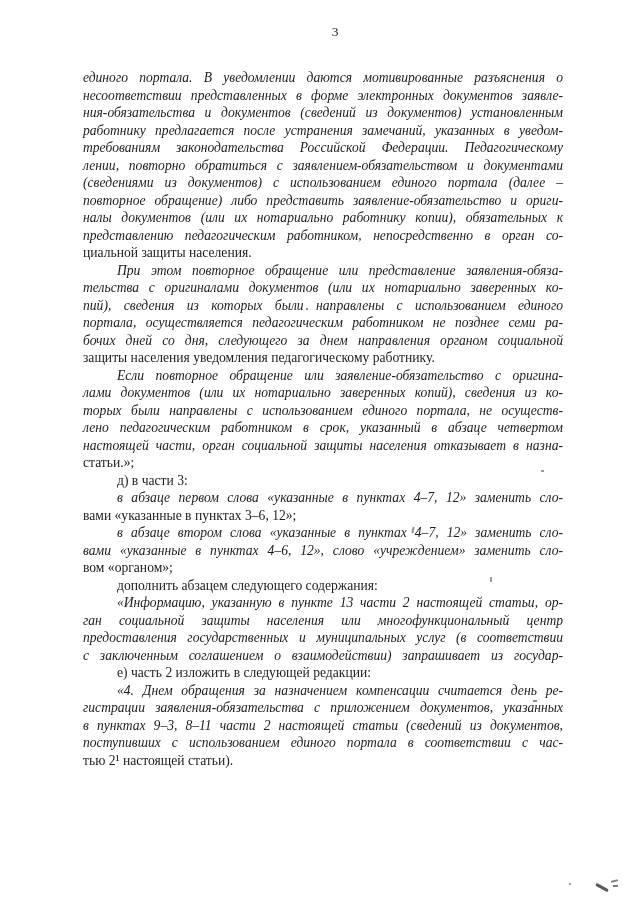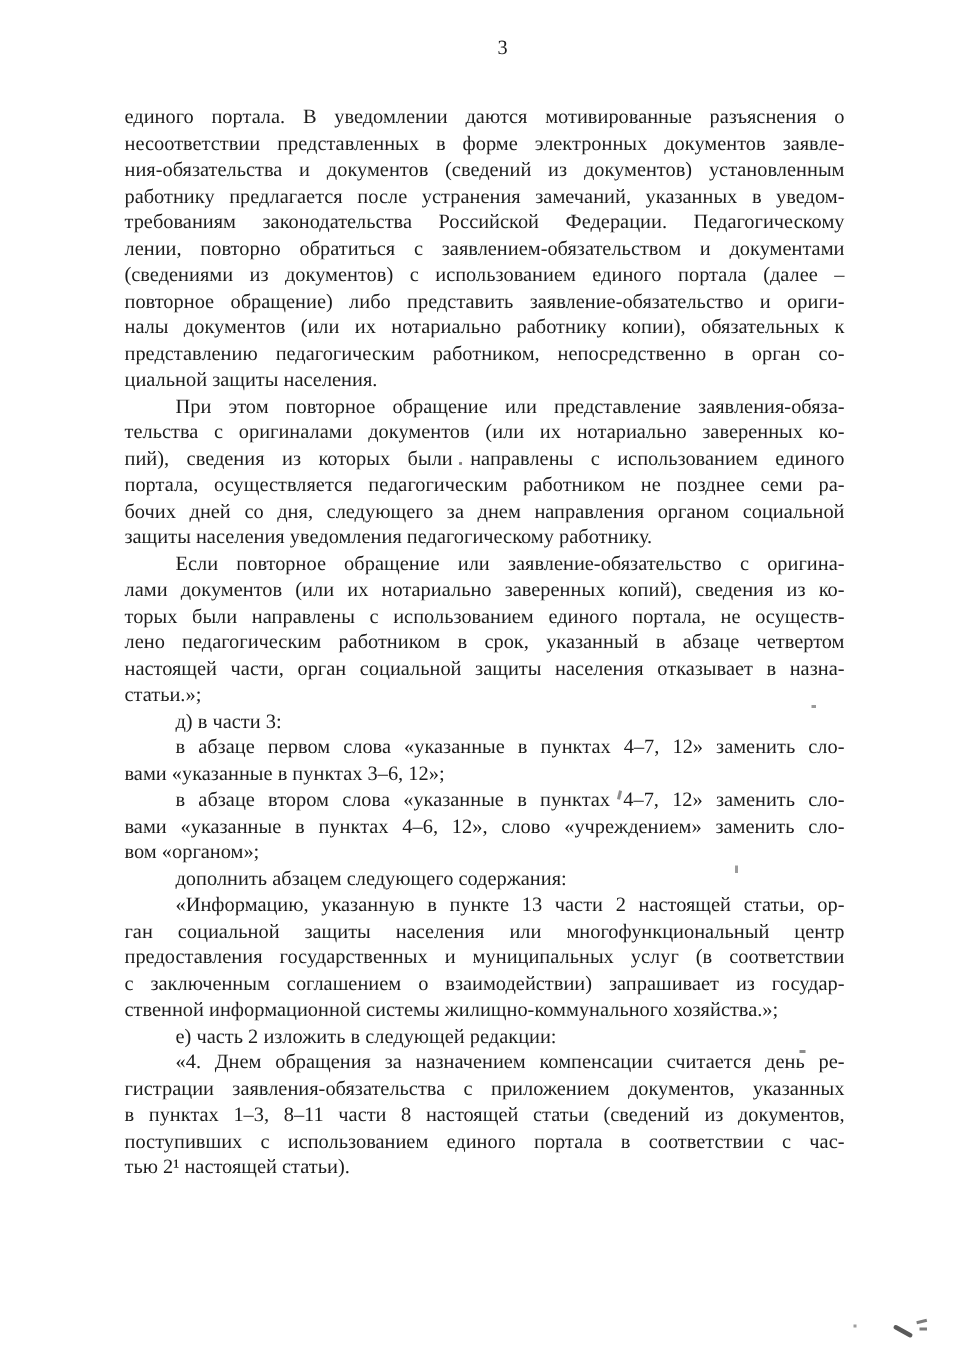--- a/index.html
+++ b/index.html
@@ -13,21 +13,21 @@
   }
   .pageno{
     position:absolute;left:327px;top:24px;width:16px;
     text-align:center;font-size:13.5px;
   }
   .text{
     position:absolute;left:83px;top:69px;width:480px;
     font-size:13.6px;line-height:17.5px;
   }
   .line{white-space:nowrap;height:17.5px;overflow:visible;}
-  .just{text-align:justify;text-align-last:justify;text-justify:inter-word;}
+  .just{text-align:justify;text-align-last:justify;text-justify:inter-word;font-style:italic;}
   .ind{padding-left:34px;}
   .speck{position:absolute;}
 </style>
 </head>
 <body>
 
 <div class="page">
 
   <div class="pageno">3</div>
 
@@ -74,29 +74,28 @@
         <div class="line">вом «органом»;</div>
       </div>
       <div>
         <div class="line ind">дополнить абзацем следующего содержания:</div>
       </div>
       <div>
         <div class="line just ind">«Информацию, указанную в пункте 13 части 2 настоящей статьи, ор-</div>
         <div class="line just">ган социальной защиты населения или многофункциональный центр</div>
         <div class="line just">предоставления государственных и муниципальных услуг (в соответствии</div>
         <div class="line just">с заключенным соглашением о взаимодействии) запрашивает из государ-</div>
-        <div class="line">ственной информационной системы жилищно-коммунального хозяйства.»;</div>
       </div>
       <div>
         <div class="line ind">е) часть 2 изложить в следующей редакции:</div>
       </div>
       <div>
         <div class="line just ind">«4. Днем обращения за назначением компенсации считается день ре-</div>
         <div class="line just">гистрации заявления-обязательства с приложением документов, указанных</div>
-        <div class="line just">в пунктах 1–3, 8–11 части 8 настоящей статьи (сведений из документов,</div>
+        <div class="line just">в пунктах 9–3, 8–11 части 2 настоящей статьи (сведений из документов,</div>
         <div class="line just">поступивших с использованием единого портала в соответствии с час-</div>
         <div class="line">тью 2¹ настоящей статьи).</div>
       </div>
     </div>
 
   <div class="speck" style="left:306px;top:308px;width:2px;height:2px;background:#8a8a8a;"></div>
   <div class="speck" style="left:541px;top:470px;width:3px;height:2px;background:#9a9a9a;"></div>
   <div class="speck" style="left:412px;top:527px;width:2px;height:6px;background:#8f8f8f;transform:rotate(14deg);"></div>
   <div class="speck" style="left:490px;top:577px;width:2px;height:5px;background:#9c9c9c;"></div>
   <div class="speck" style="left:533px;top:700px;width:4px;height:2px;background:#8c8c8c;"></div>

